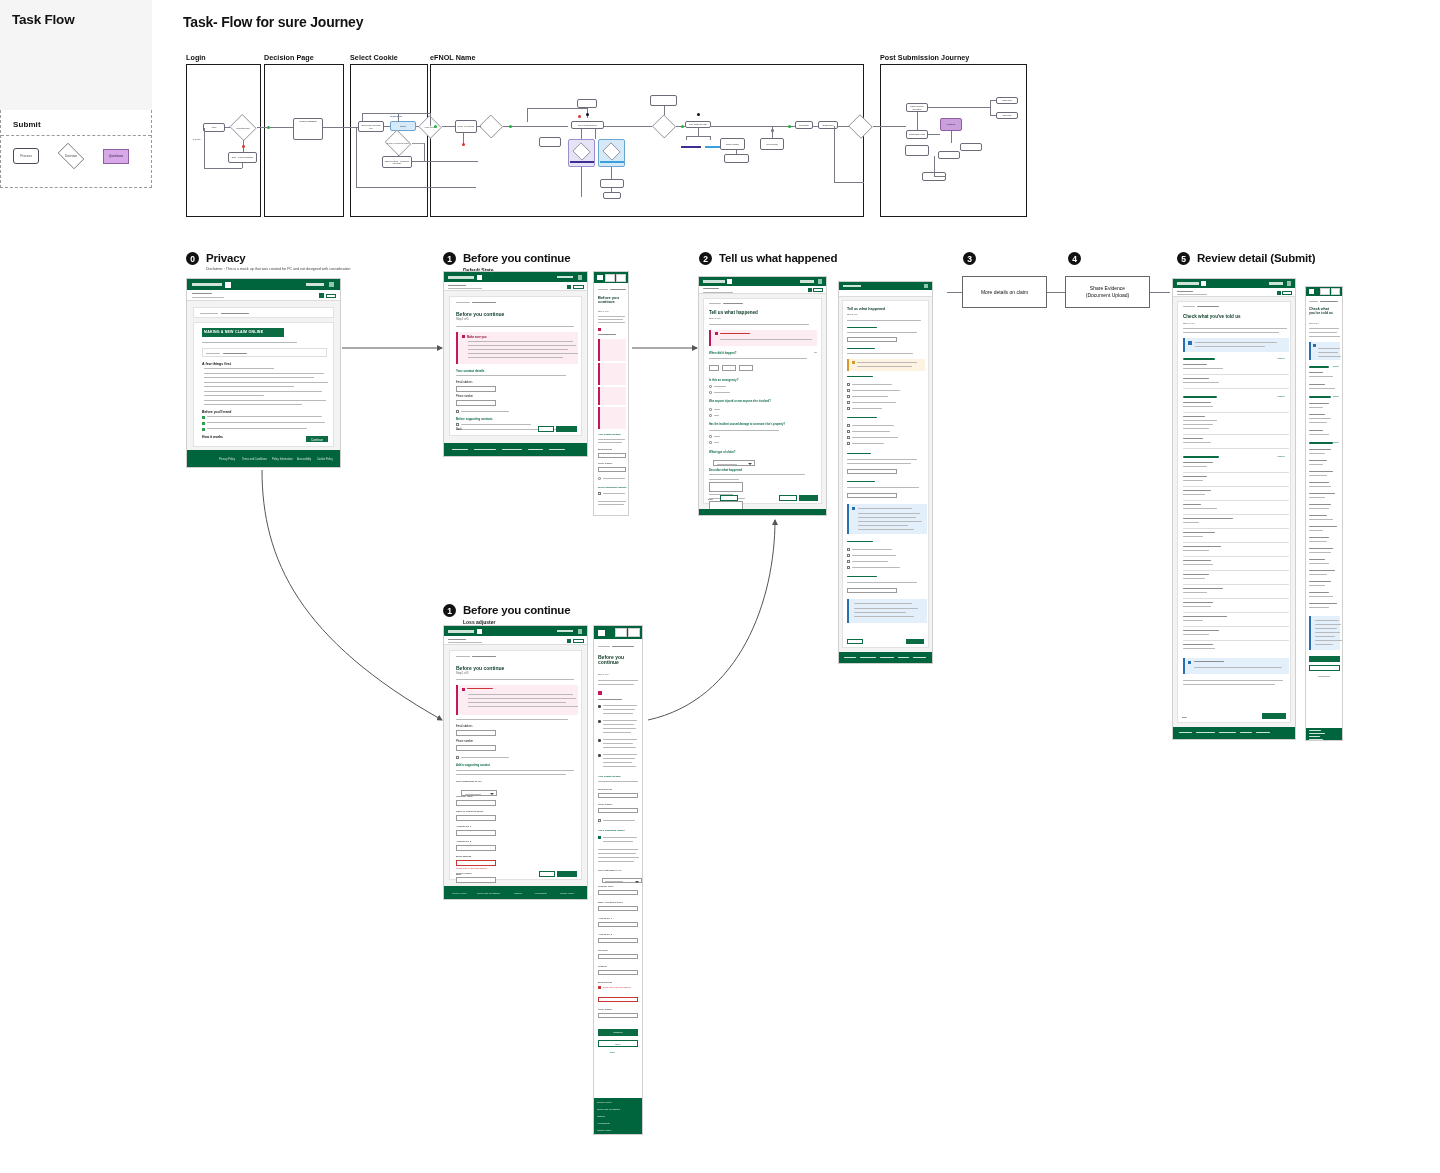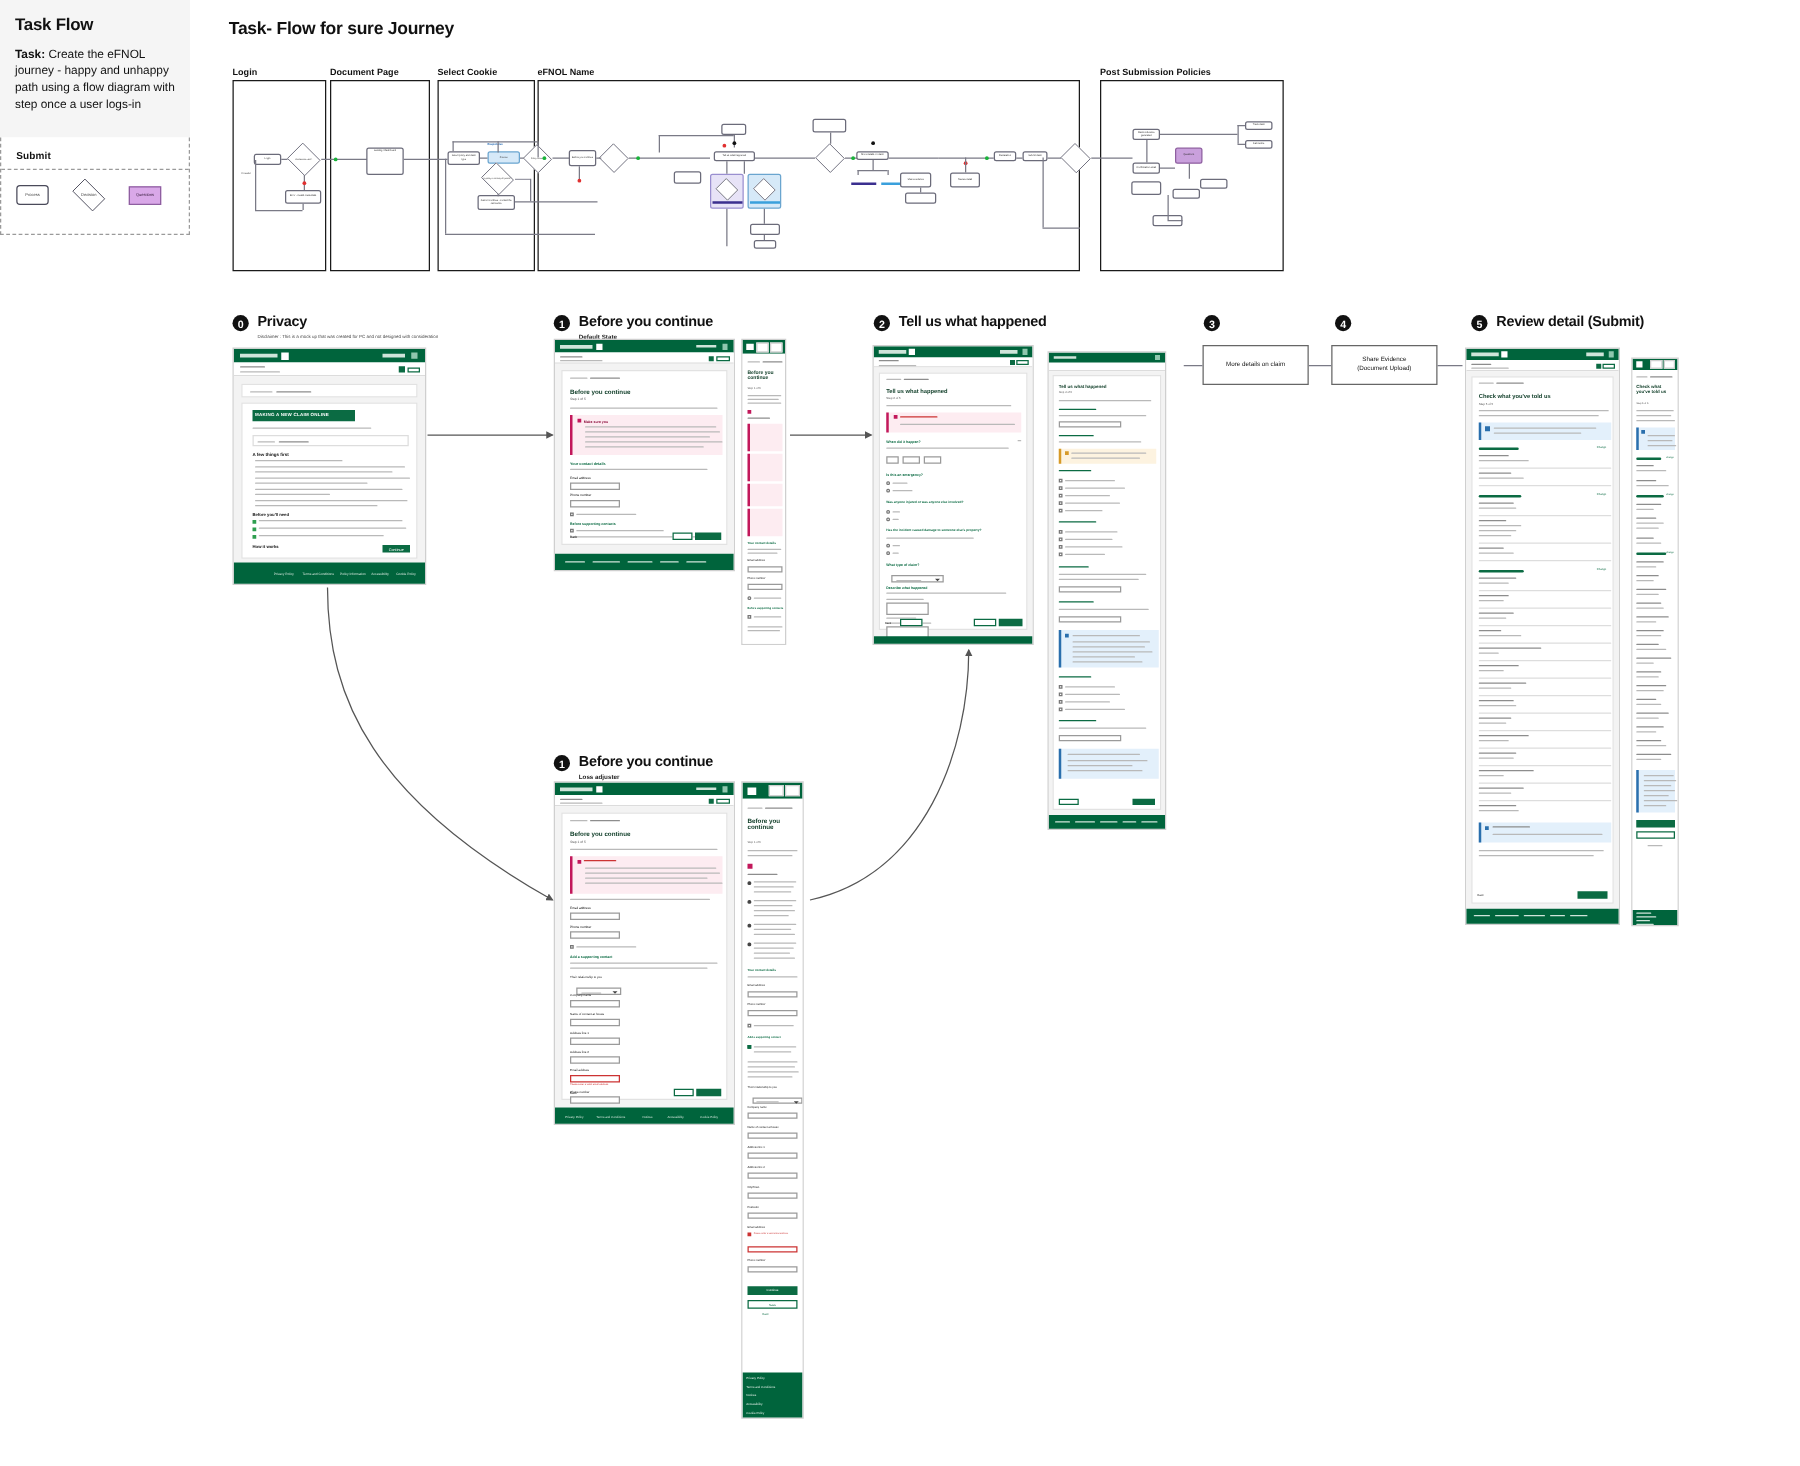--- a/index.html
+++ b/index.html
@@ -96,23 +96,20 @@
 
   
   .conn { position:absolute; }
   svg.conn { overflow:visible; }
 </style>
 </head>
 <body>
 
 <div class="abs" id="task-panel">
   <div class="t-title">Task Flow</div>
-  <div class="t-body">
-    <b>Task:</b><span> Create the eFNOL journey - happy and unhappy path using a flow diagram with step once a user logs-in</span>
-  </div>
 </div>
 
 <div class="abs" id="legend-wrap">
   <div id="legend-title">Submit</div>
   <div id="legend-rule"></div>
   <div id="legend-items">
     <div class="lg-process">
       <span>Process</span>
     </div>
     <div class="lg-dia">
@@ -121,24 +118,24 @@
     </div>
     <div class="lg-q">
       <span>Questions</span>
     </div>
   </div>
 </div>
 
 <div class="abs" id="board-title">Task- Flow for sure Journey</div>
 
 <div class="abs lane-label" style="left:186px; top:53px;">Login</div>
-<div class="abs lane-label" style="left:264px; top:53px;">Document Page</div>
+<div class="abs lane-label" style="left:264px; top:53px;">Decision Page</div>
 <div class="abs lane-label" style="left:350px; top:53px;">Select Cookie</div>
 <div class="abs lane-label" style="left:430px; top:53px;">eFNOL Name</div>
-<div class="abs lane-label" style="left:880px; top:53px;">Post Submission Policies</div>
+<div class="abs lane-label" style="left:880px; top:53px;">Post Submission Journey</div>
 
 <div class="abs lane-box" style="left:186px; top:64px; width:75px; height:153px;"></div>
 <div class="abs lane-box" style="left:264px; top:64px; width:80px; height:153px;"></div>
 <div class="abs lane-box" style="left:350px; top:64px; width:78px; height:153px;"></div>
 <div class="abs lane-box" style="left:430px; top:64px; width:434px; height:153px;"></div>
 <div class="abs lane-box" style="left:880px; top:64px; width:147px; height:153px;"></div>
 
 <div class="fn" style="left:203px; top:123px; width:22px; height:9px;">Login</div>
 <div class="dia" style="left:229px; top:115px; width:28px; height:25px;">
   <i></i>

